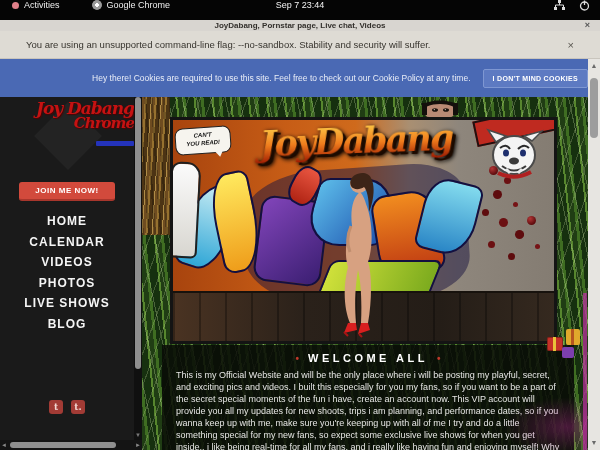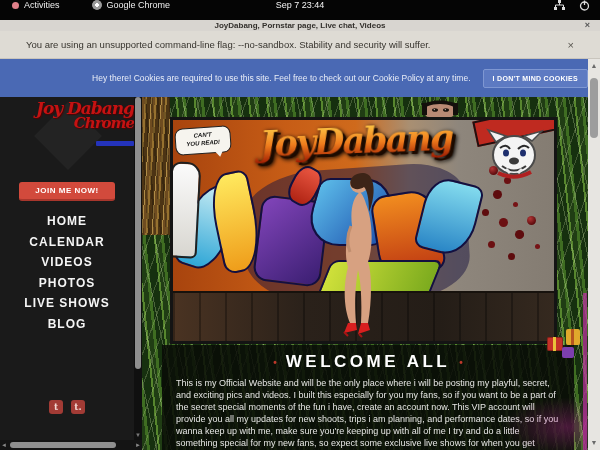--- a/index.html
+++ b/index.html
@@ -129,21 +129,21 @@
   .dots { position:absolute; width:9px; height:9px; border-radius:50%; background:radial-gradient(circle at 35% 30%, #b23636, #5e0c0e 70%); }
   .d1 { right:56px; top:46px; box-shadow:14px 10px 0 -1px #6b1012, 4px 24px 0 0 #5e0c0e, 22px 34px 0 -2px #761316, -8px 42px 0 -1px #5e0c0e, 10px 52px 0 0 #6b1012, 28px 64px 0 -2px #5e0c0e, -2px 74px 0 -1px #6b1012; }
   .d2 { right:18px; top:96px; box-shadow:-12px 14px 0 0 #5e0c0e, 6px 26px 0 -2px #761316, -20px 36px 0 -1px #5e0c0e; }
   .woman { position:absolute; left:158px; top:50px; z-index:7; }
 
   
   .content-panel { position:absolute; left:20px; top:248px; width:412px; height:105px;
     background:rgba(8,11,6,.85); }
   .welcome-row { display:flex; align-items:center; justify-content:center; gap:9px; margin-top:7px; }
   .welcome-bullet { color:#c0392b; font-size:10px; font-weight:bold; }
-  .welcome-title { color:#fff; font-size:17px; font-weight:bold; letter-spacing:3.5px; }
+  .welcome-title { color:#fff; font-size:11px; font-weight:bold; letter-spacing:3.5px; }
   .welcome-para { margin:5px 14px 0 14px; color:#e6e6e4; font-size:9px; line-height:12px; }
 
   
   .gift { position:absolute; border-radius:2px; }
   .gift-red { left:405px; top:240px; width:16px; height:14px; background:#c43128; box-shadow:inset 0 0 0 1px rgba(0,0,0,.3); }
   .gift-red:after { content:""; position:absolute; left:6px; top:0; width:3px; height:14px; background:#e9c23a; }
   .gift-gold { left:424px; top:232px; width:14px; height:16px; background:#e0a92c; }
   .gift-gold:after { content:""; position:absolute; left:5px; top:0; width:3px; height:16px; background:#b5541f; }
   .gift-purple { left:420px; top:250px; width:12px; height:11px; background:#7d3fae; }
   .magenta-strip { position:absolute; left:441px; top:196px; width:4px; height:157px; background:#b42f9a; opacity:.75; }

